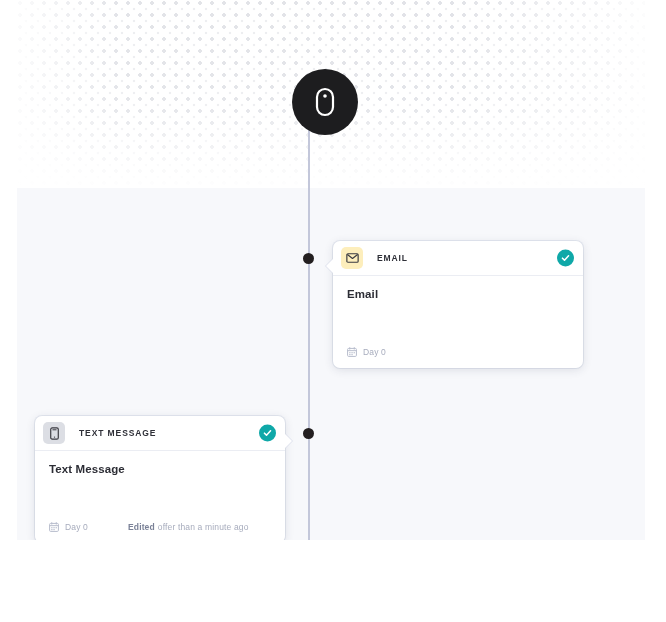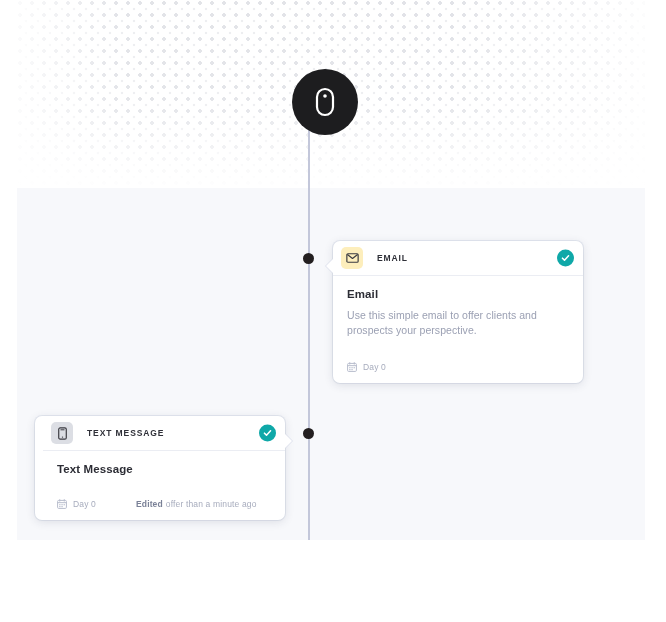--- a/index.html
+++ b/index.html
@@ -105,21 +105,21 @@
 
   
   .card {
     position: absolute;
     width: 250px;
     background: #ffffff;
     border-radius: 7px;
     box-shadow: 0 2px 10px rgba(40,48,80,0.13), 0 0 0 1px rgba(214,218,232,0.55);
   }
   .card.email-card { left: 316px; top: 241px; }
-  .card.sms-card   { left: 18px;  top: 416px; padding-left: 8px; }
+  .card.sms-card   { left: 18px;  top: 416px; }
 
   
   .notch {
     position: absolute;
     width: 0; height: 0;
     top: 18px;
     border-top: 7px solid transparent;
     border-bottom: 7px solid transparent;
   }
   .email-card .notch {
@@ -195,21 +195,21 @@
 
   .card-foot {
     display: flex;
     align-items: center;
     padding: 0 14px 11px 14px;
     margin-top: 24px;
     font-size: 8.5px;
     color: #a7acbd;
     letter-spacing: 0.15px;
   }
-  .foot-group { display: flex; align-items: center; }
+  .foot-group { display: flex; align-items: center; margin-top: 23px; }
   .foot-group + .foot-group { margin-left: 40px; }
   .cal-icon { margin-right: 6px; display: block; }
   .edited-label {
     font-weight: 700;
     color: #7a8197;
     margin-right: 3px;
   }
   .edited-time { color: #a7acbd; }
 </style>
 </head>
@@ -250,21 +250,20 @@
         <span class="type-label">EMAIL</span>
         <div class="status-badge">
           <svg width="9" height="9" viewBox="0 0 10 10" fill="none">
             <path d="M1.6 5.2 L3.9 7.4 L8.4 2.6" stroke="#ffffff" stroke-width="1.7" stroke-linecap="round" stroke-linejoin="round"></path>
           </svg>
         </div>
       </div>
 
       <div class="card-body">
         <div class="card-title">Email</div>
-        <div class="card-desc">Use this simple email to offer clients and prospects your perspective.</div>
       </div>
 
       <div class="card-foot">
         <span class="foot-group">
           <span>
             <svg class="cal-icon" width="10" height="10" viewBox="0 0 12 12" fill="none">
               <rect x="0.7" y="1.7" width="10.6" height="9.6" rx="1.3" stroke="#b8bdcd" stroke-width="1.2"></rect>
               <path d="M0.7 4.4 H11.3" stroke="#b8bdcd" stroke-width="1.2"></path>
               <path d="M3.3 0.7 V2.6 M8.7 0.7 V2.6" stroke="#b8bdcd" stroke-width="1.2" stroke-linecap="round"></path>
               <rect x="2.7" y="6.1" width="1.5" height="1.5" fill="#b8bdcd"></rect>

